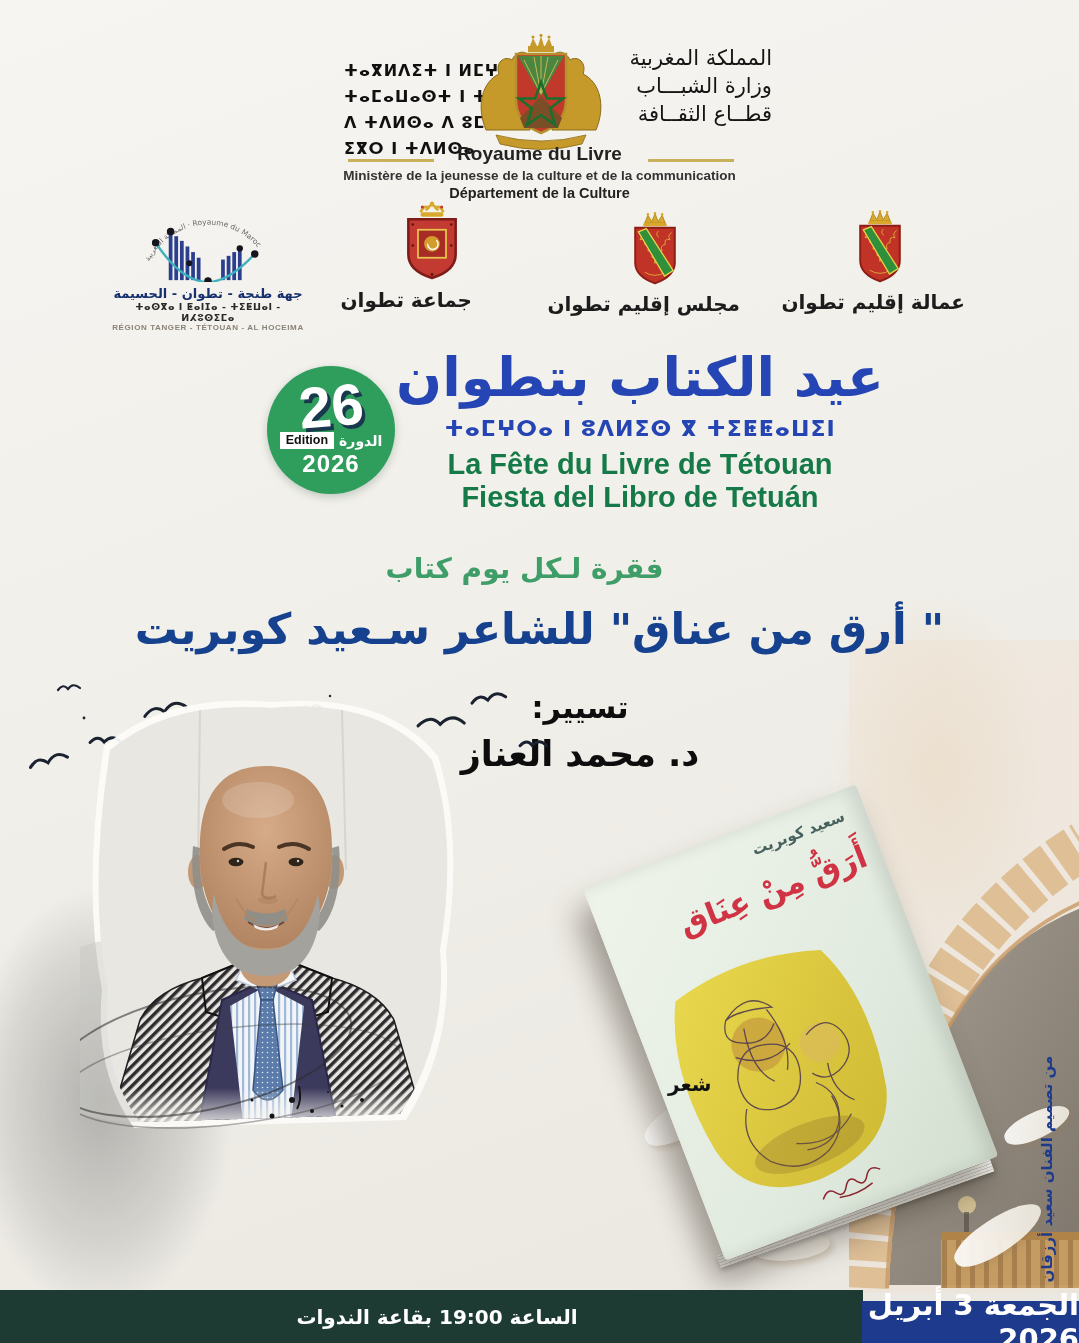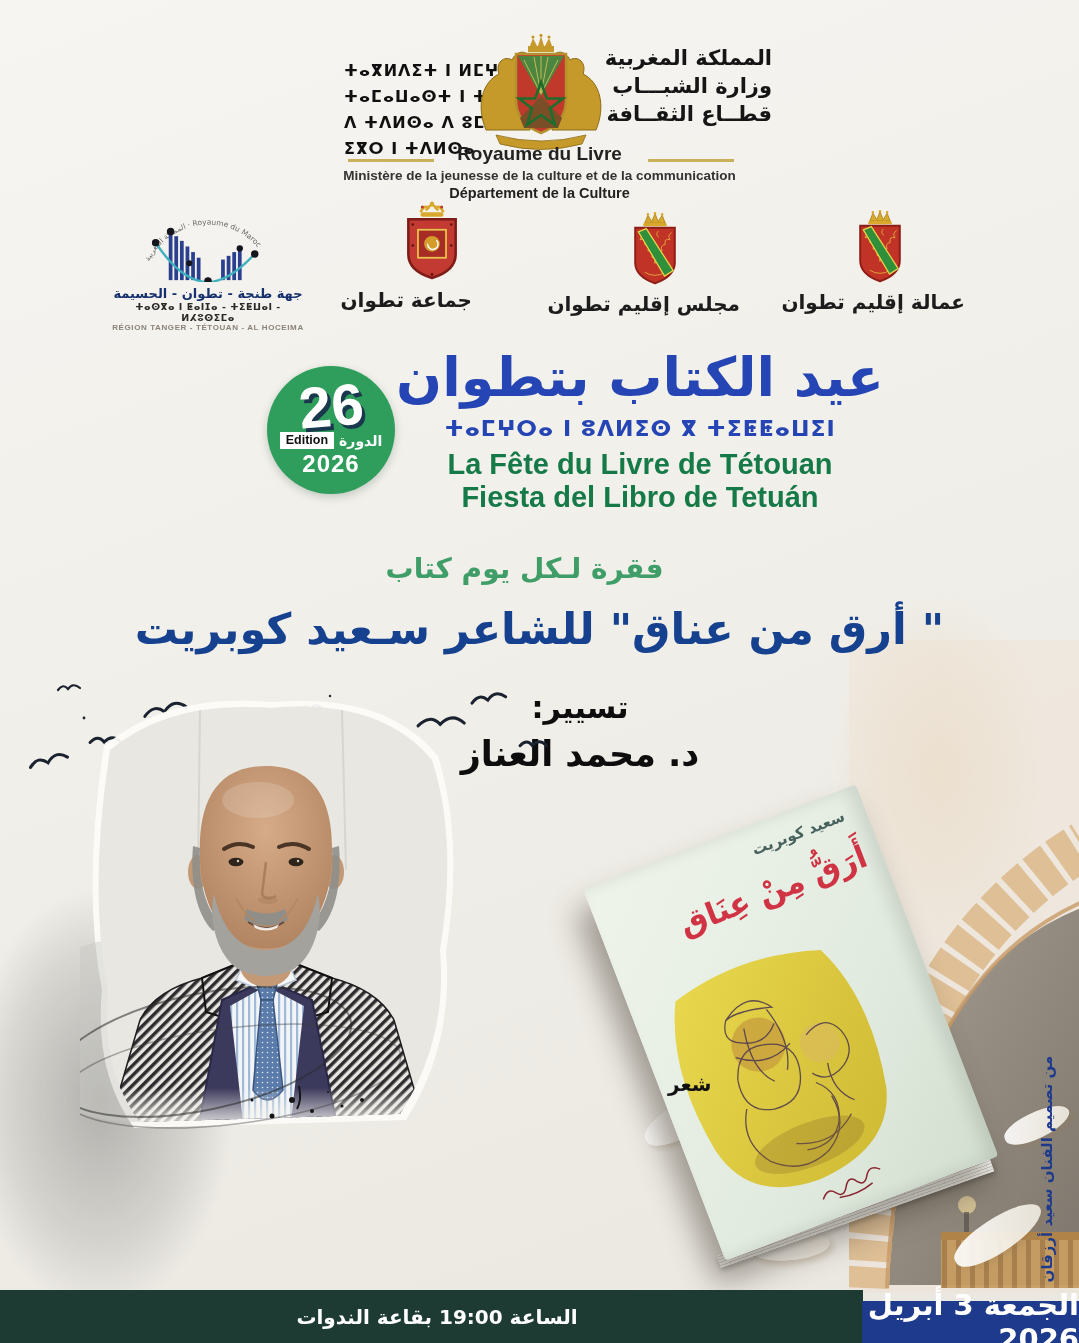--- a/index.html
+++ b/index.html
@@ -16,21 +16,21 @@
 MERGEFIELD      radial-gradient(ellipse 320px 200px at 12% 7%, rgba(175,175,170,.22), transparent 60%),
       radial-gradient(ellipse 420px 260px at 88% 28%, rgba(208,192,170,.16), transparent 60%),
       radial-gradient(ellipse 520px 320px at 45% 72%, rgba(188,184,178,.14), transparent 65%),
       repeating-linear-gradient(115deg, rgba(0,0,0,.013) 0 2px, transparent 2px 7px);}
   .graywash{left:-70px;top:830px;width:340px;height:540px;border-radius:50%;filter:blur(3px);
     background:radial-gradient(closest-side, rgba(118,118,116,.5), rgba(150,150,148,.26) 55%, transparent 78%);}
   .warmwash{right:0;top:540px;width:280px;height:460px;border-radius:50%;filter:blur(4px);
     background:radial-gradient(closest-side, rgba(224,198,160,.38), transparent 75%);}
   
   .tif-block{left:344px;top:58px;width:180px;color:#101010;font-weight:700;font-size:16px;line-height:26px;letter-spacing:1px;white-space:nowrap;}
-  .ar-block{left:596px;top:44px;width:176px;text-align:right;color:#151515;font-weight:700;font-size:21px;line-height:28px;}
+  .ar-block{left:596px;top:44px;width:176px;text-align:right;color:#151515;font-weight:400;font-size:21px;line-height:28px;}
   .gold-line{height:3px;background:#c9b15c;top:159px;}
   .royaume{left:0;width:1079px;top:143px;font-size:19px;font-weight:700;color:#222;}
   .ministere{left:0;width:1079px;top:168px;font-size:13.5px;font-weight:700;color:#333;}
   .departement{left:0;width:1079px;top:185px;font-size:14.5px;font-weight:700;color:#222;}
   
   .logo-label{font-weight:700;color:#1c1c1c;font-size:20px;white-space:nowrap;}
   .region-ar{font-size:13px;font-weight:700;color:#16316e;}
   .region-tif{font-size:9.5px;font-weight:700;color:#2a2a2a;letter-spacing:.5px;}
   .region-lat{font-size:8px;color:#8a8378;letter-spacing:.6px;font-weight:700;}
   

